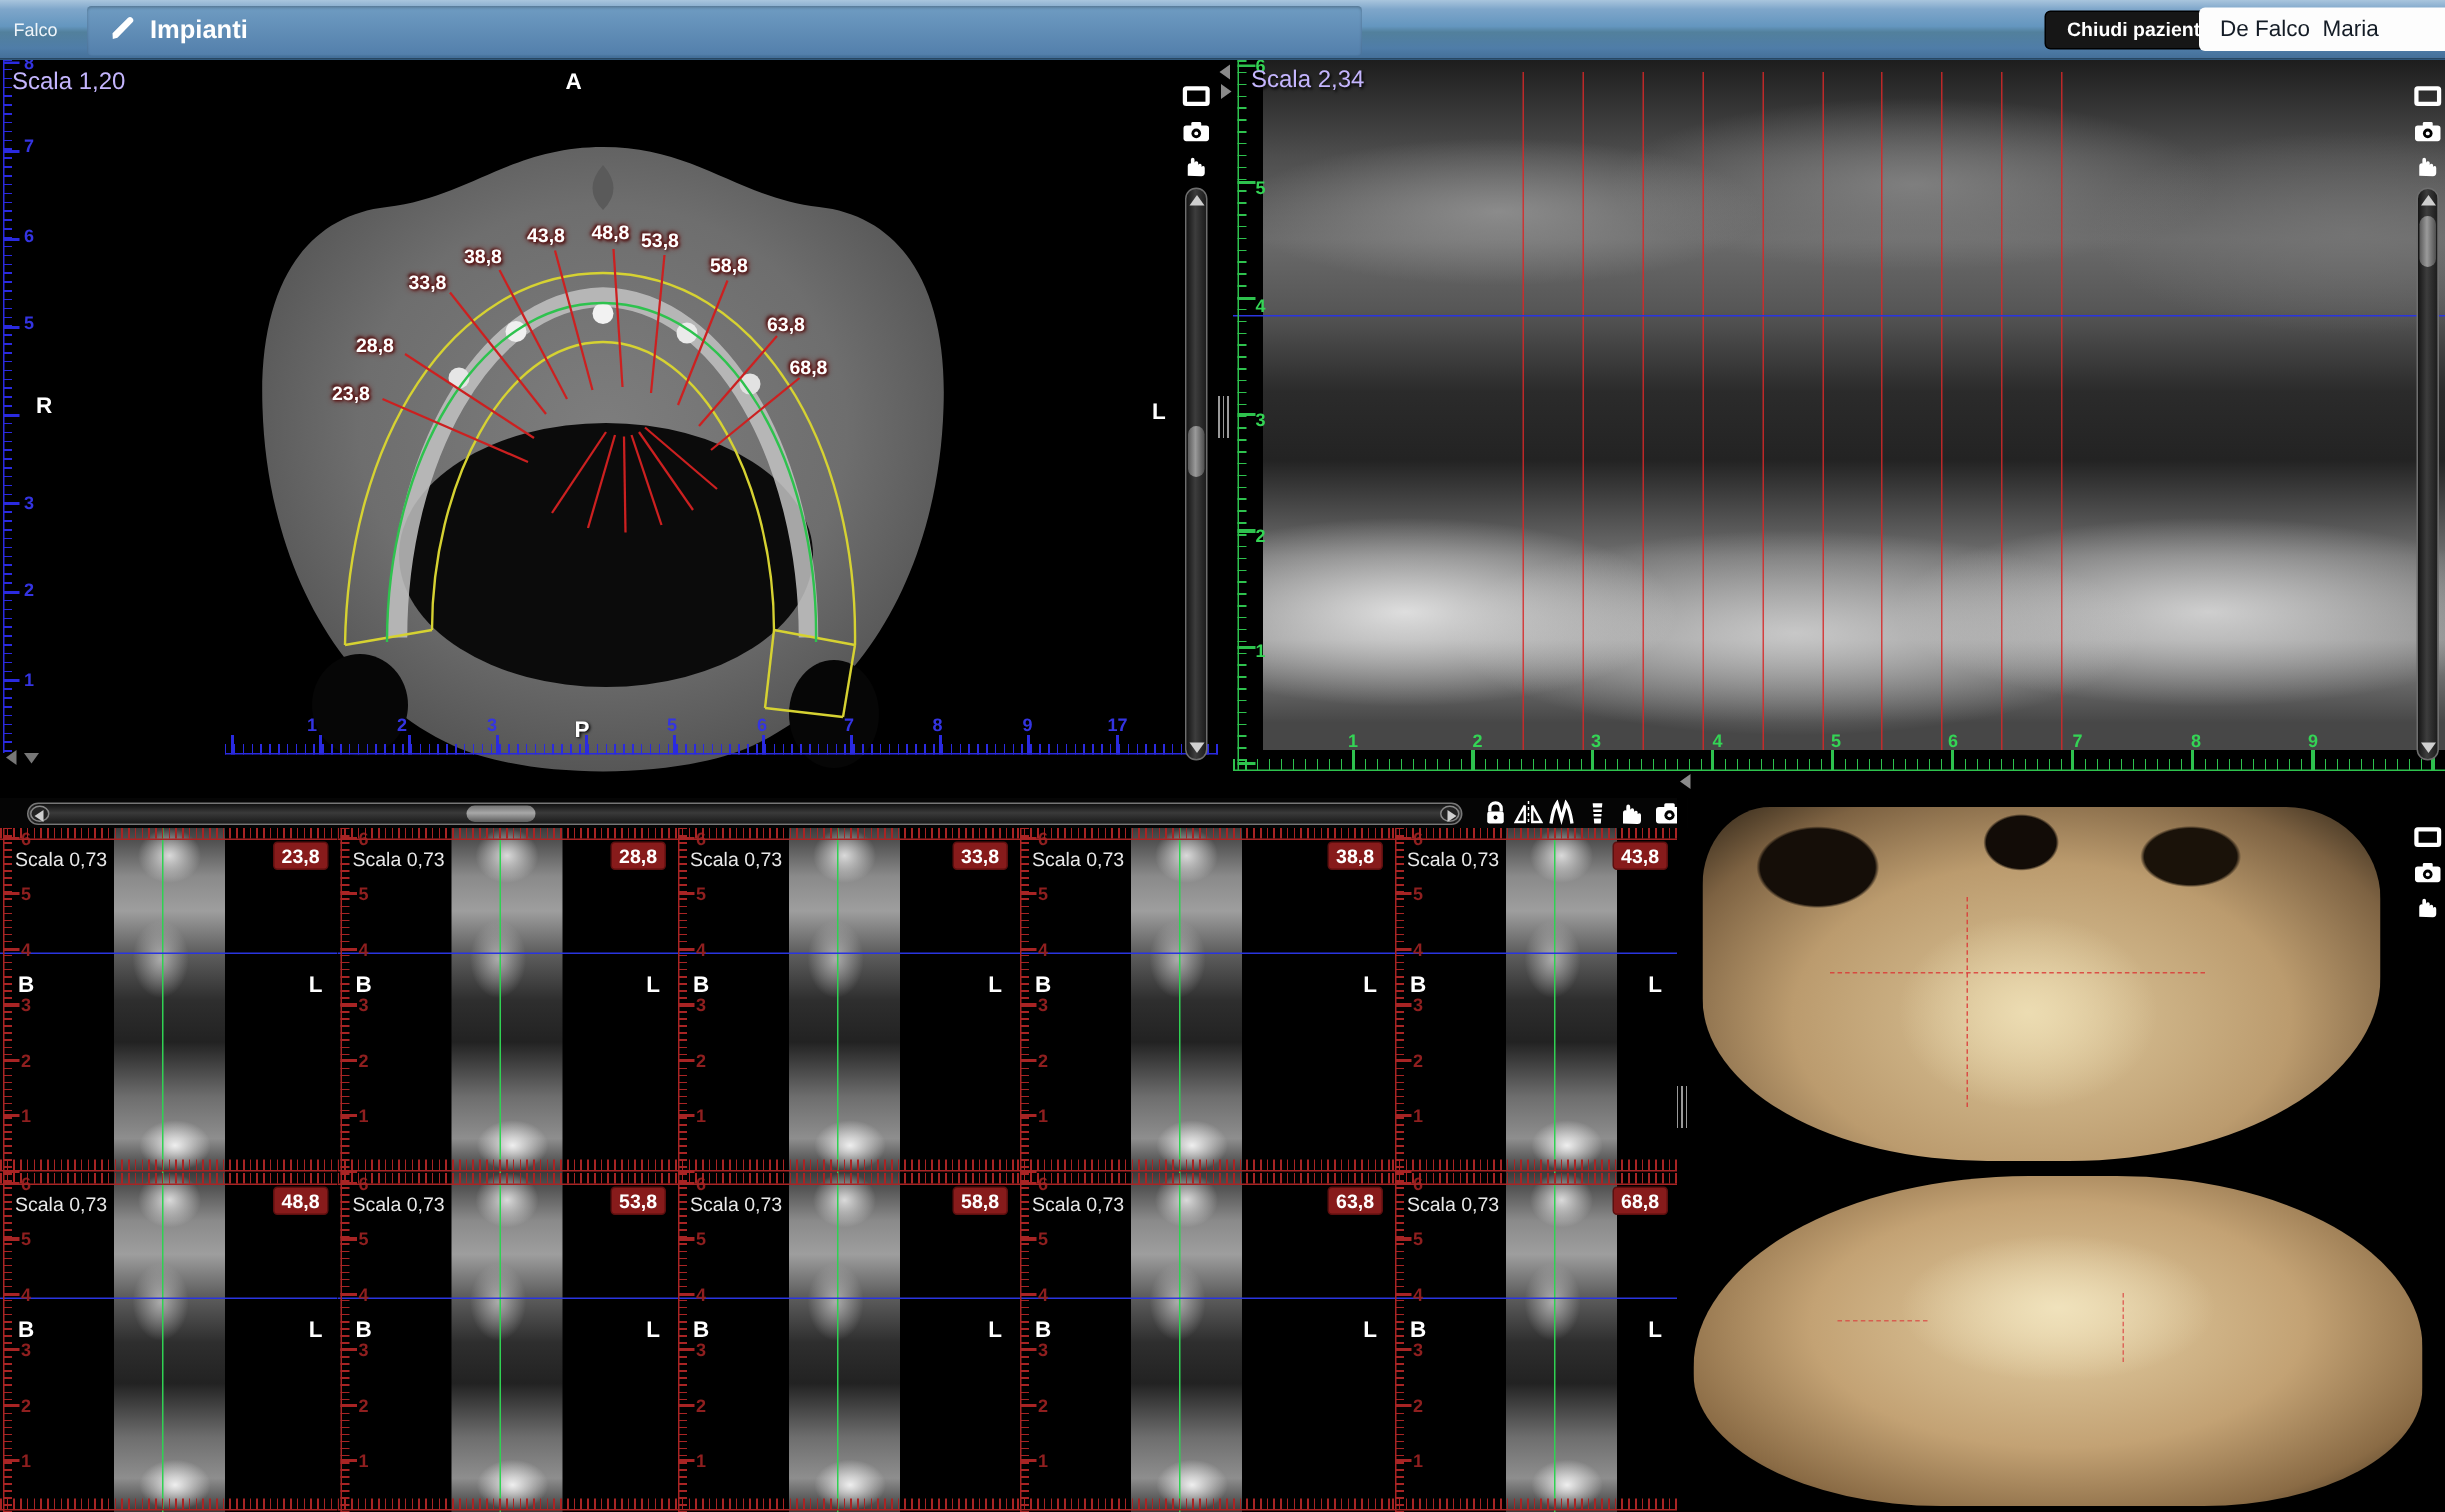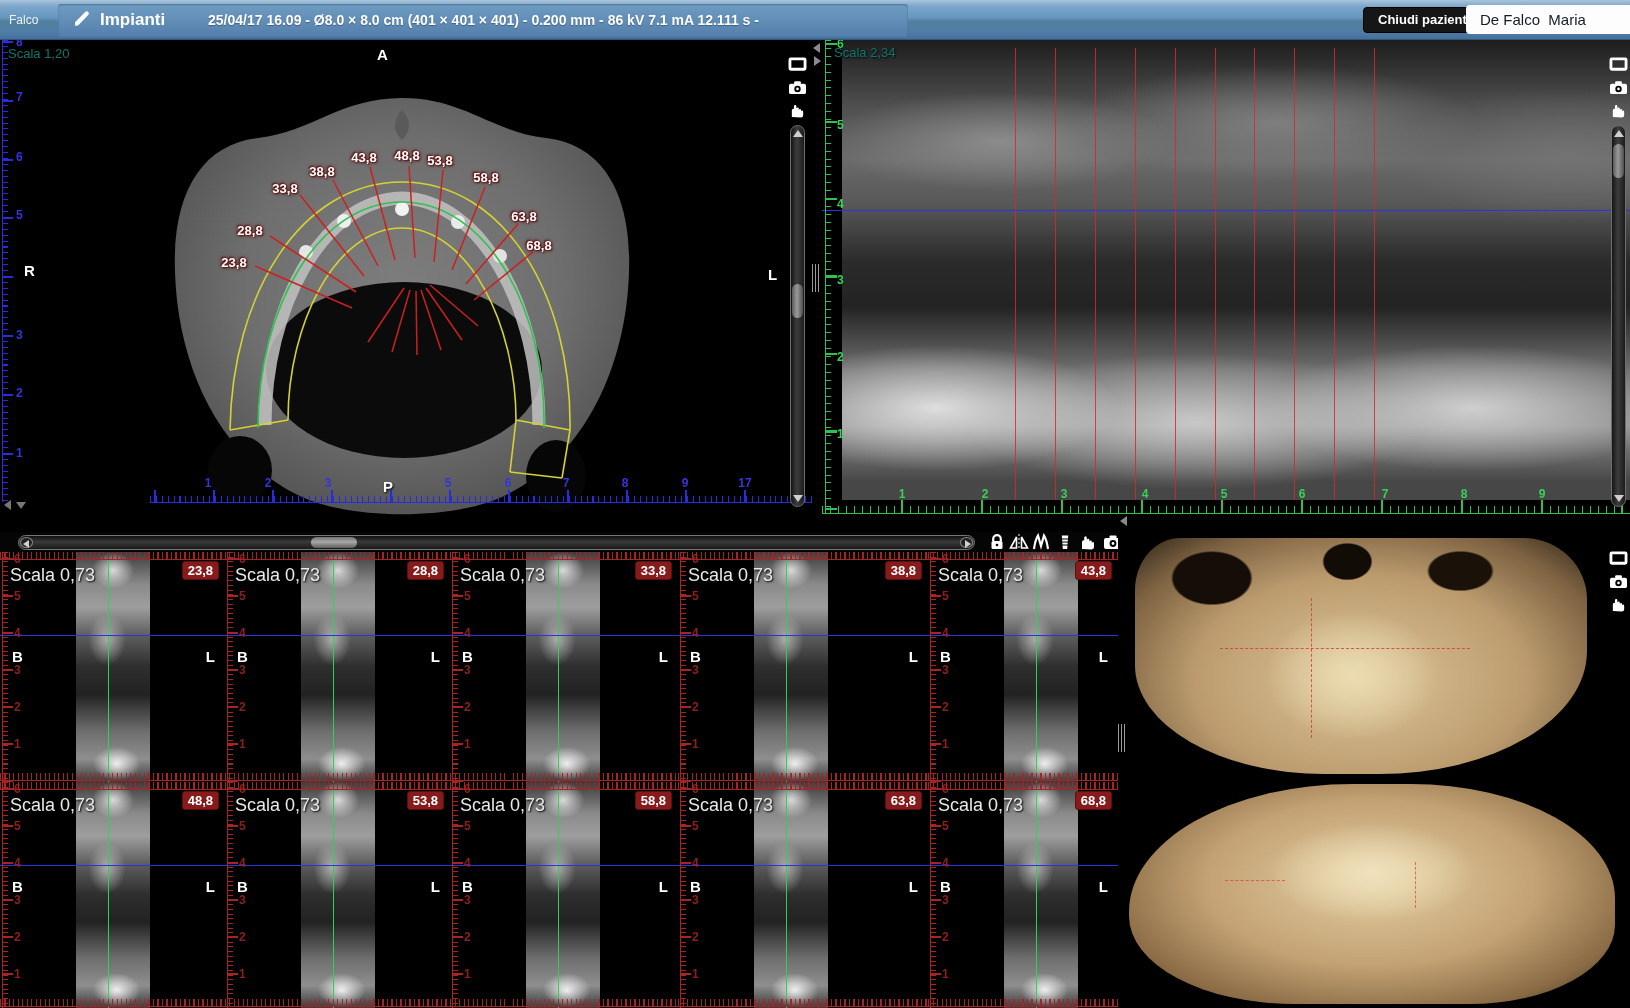--- a/index.html
+++ b/index.html
@@ -28,21 +28,21 @@
     line-height:29px; padding-left:14px; white-space:pre; }
 
   
   .view { position:absolute; background:#000; overflow:hidden; }
   #axial-view { left:0; top:40px; width:812px; height:492px; }
   #pano-view  { left:822px; top:40px; width:808px; height:492px; }
   #view3d     { left:1125px; top:532px; width:505px; height:476px; }
   #divider-ax-pano { left:812px; top:40px; width:10px; height:492px; background:#000; position:absolute; }
   #divider-grid-3d { left:1118px; top:532px; width:7px; height:476px; background:#000; position:absolute; }
 
-  .scale-label { color:#0f766e; font-size:13px; text-shadow:1px 1px 2px #000; }
+  .scale-label { color:#c4b5fd; font-size:16px; text-shadow:1px 1px 2px #000; }
   .orient { color:#fff; font-size:15px; font-weight:bold; text-shadow:1px 1px 2px #000; }
 
   
   .rnum { position:absolute; font-size:12px; font-weight:bold; transform:translate(0,-50%); }
   .rnum-h { position:absolute; font-size:12px; font-weight:bold; transform:translate(-50%,0); }
   .blue-num { color:#3434e2; } .green-num { color:#34d455; } .red-num { color:#8f1f1f; }
 
   #ax-vruler { left:2px; top:0; width:26px; height:462px;
     background:
       repeating-linear-gradient(to bottom,#2a2ae0 0 2px,transparent 2px 58.8px) 0 1px/11px 100% no-repeat,
@@ -127,21 +127,21 @@
       linear-gradient(180deg,#3c3c3c 0%,#8a8a8a 14%,#9e9e9e 24%,#5f5f5f 36%,#2e2e2e 50%,#222 62%,#6e6e6e 78%,#8e8e8e 90%,#3a3a3a 100%); }
   .cell-ruler { position:absolute; left:2px; top:0; width:26px; height:100%;
     background:
       repeating-linear-gradient(to bottom,#a82424 0 2px,transparent 2px 37px) 0 6px/11px 100% no-repeat,
       repeating-linear-gradient(to bottom,#a82424 0 1px,transparent 1px 4.7px) 0 0/6px 100% no-repeat,
       linear-gradient(#a82424,#a82424) 0 0/1px 100% no-repeat; }
   .cell-hticks { position:absolute; left:0; width:100%; height:8px;
     background:
       repeating-linear-gradient(to right,#a82424 0 1px,transparent 1px 4.5px) 0 0/100% 7px no-repeat,
       linear-gradient(#a82424,#a82424) 0 bottom/100% 1px no-repeat; }
-  .cell-scale { position:absolute; left:10px; top:13px; color:#e8e8e8; font-size:18px; text-shadow:1px 1px 2px #000; }
+  .cell-scale { position:absolute; left:10px; top:13px; color:#e8e8e8; font-size:13px; text-shadow:1px 1px 2px #000; }
   .badge { position:absolute; top:9px; right:6px; background:#871b1b; border:1px solid #5d0f0f;
     border-radius:3px; color:#fff; font-size:13px; font-weight:bold; padding:0 5px; line-height:17px; }
   .cell-b { position:absolute; left:12px; top:96px; } .cell-l { position:absolute; right:10px; top:96px; }
   .cell-blue { position:absolute; left:0; width:100%; height:1px; background:#2a35e0; top:83px; }
   .cell-green { position:absolute; top:0; bottom:0; width:1px; background:#2fd152; left:108px; }
 
   
   #maxilla-3d { position:absolute; left:10px; top:6px; width:452px; height:236px;
     border-radius:10% 14% 46% 42% / 22% 26% 52% 46%;
     background:
@@ -165,21 +165,20 @@
 
 <div id="topbar">
   <div id="titlebar-panel"></div>
   <span id="file-menu">Falco</span>
   <span id="pencil-icon">
     <svg width="20" height="20" viewBox="0 0 20 20">
         <path d="M3.2,17 l3.1,-0.8 L16.2,6 a2.1,2.1 0 0 0 -3,-3 L3,13.2 Z" fill="#fff"></path>
       </svg>
   </span>
   <span id="app-title">Impianti</span>
-  <span id="scan-info">25/04/17 16.09 - Ø8.0 × 8.0 cm (401 × 401 × 401) - 0.200 mm - 86 kV 7.1 mA 12.111 s -</span>
   <div id="close-patient-btn">Chiudi paziente</div>
   <div id="patient-box">De Falco  Maria</div>
 </div>
 
 <div id="axial-view" class="view">
   <svg id="axial-svg" width="812" height="492" viewBox="0 0 812 492">
     <defs>
       <radialGradient id="gBody" cx="50%" cy="45%" r="65%">
         <stop offset="0%" stop-color="#7d7d7d"></stop>
           <stop offset="55%" stop-color="#6e6e6e"></stop>

